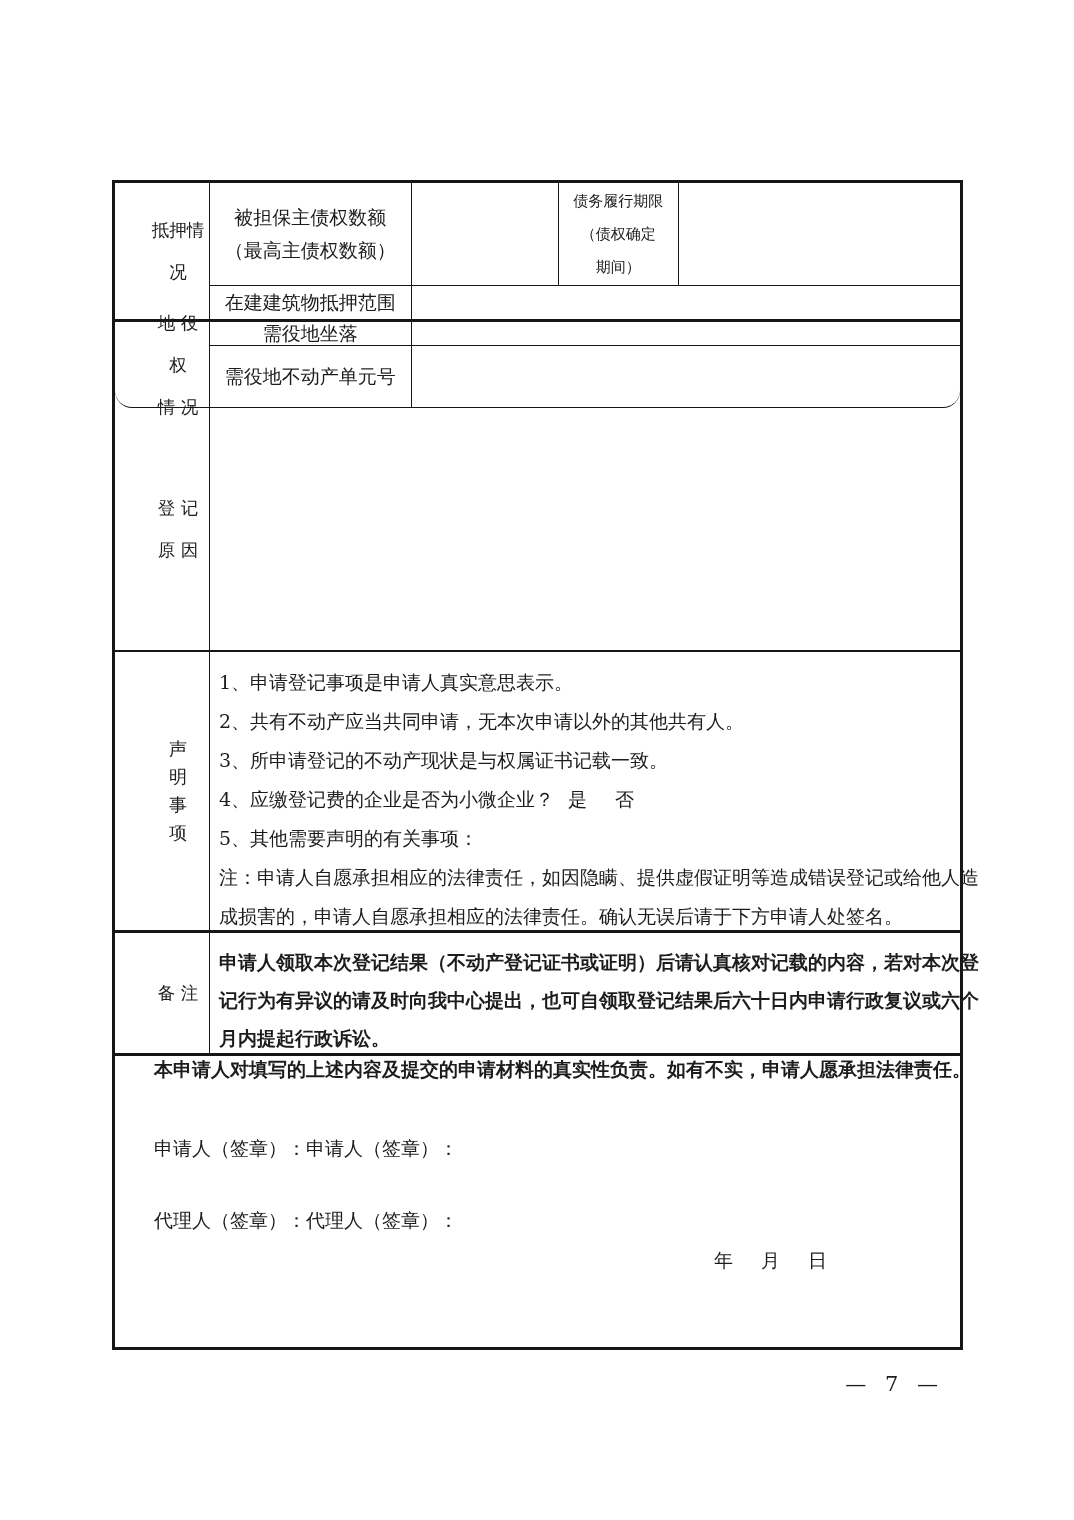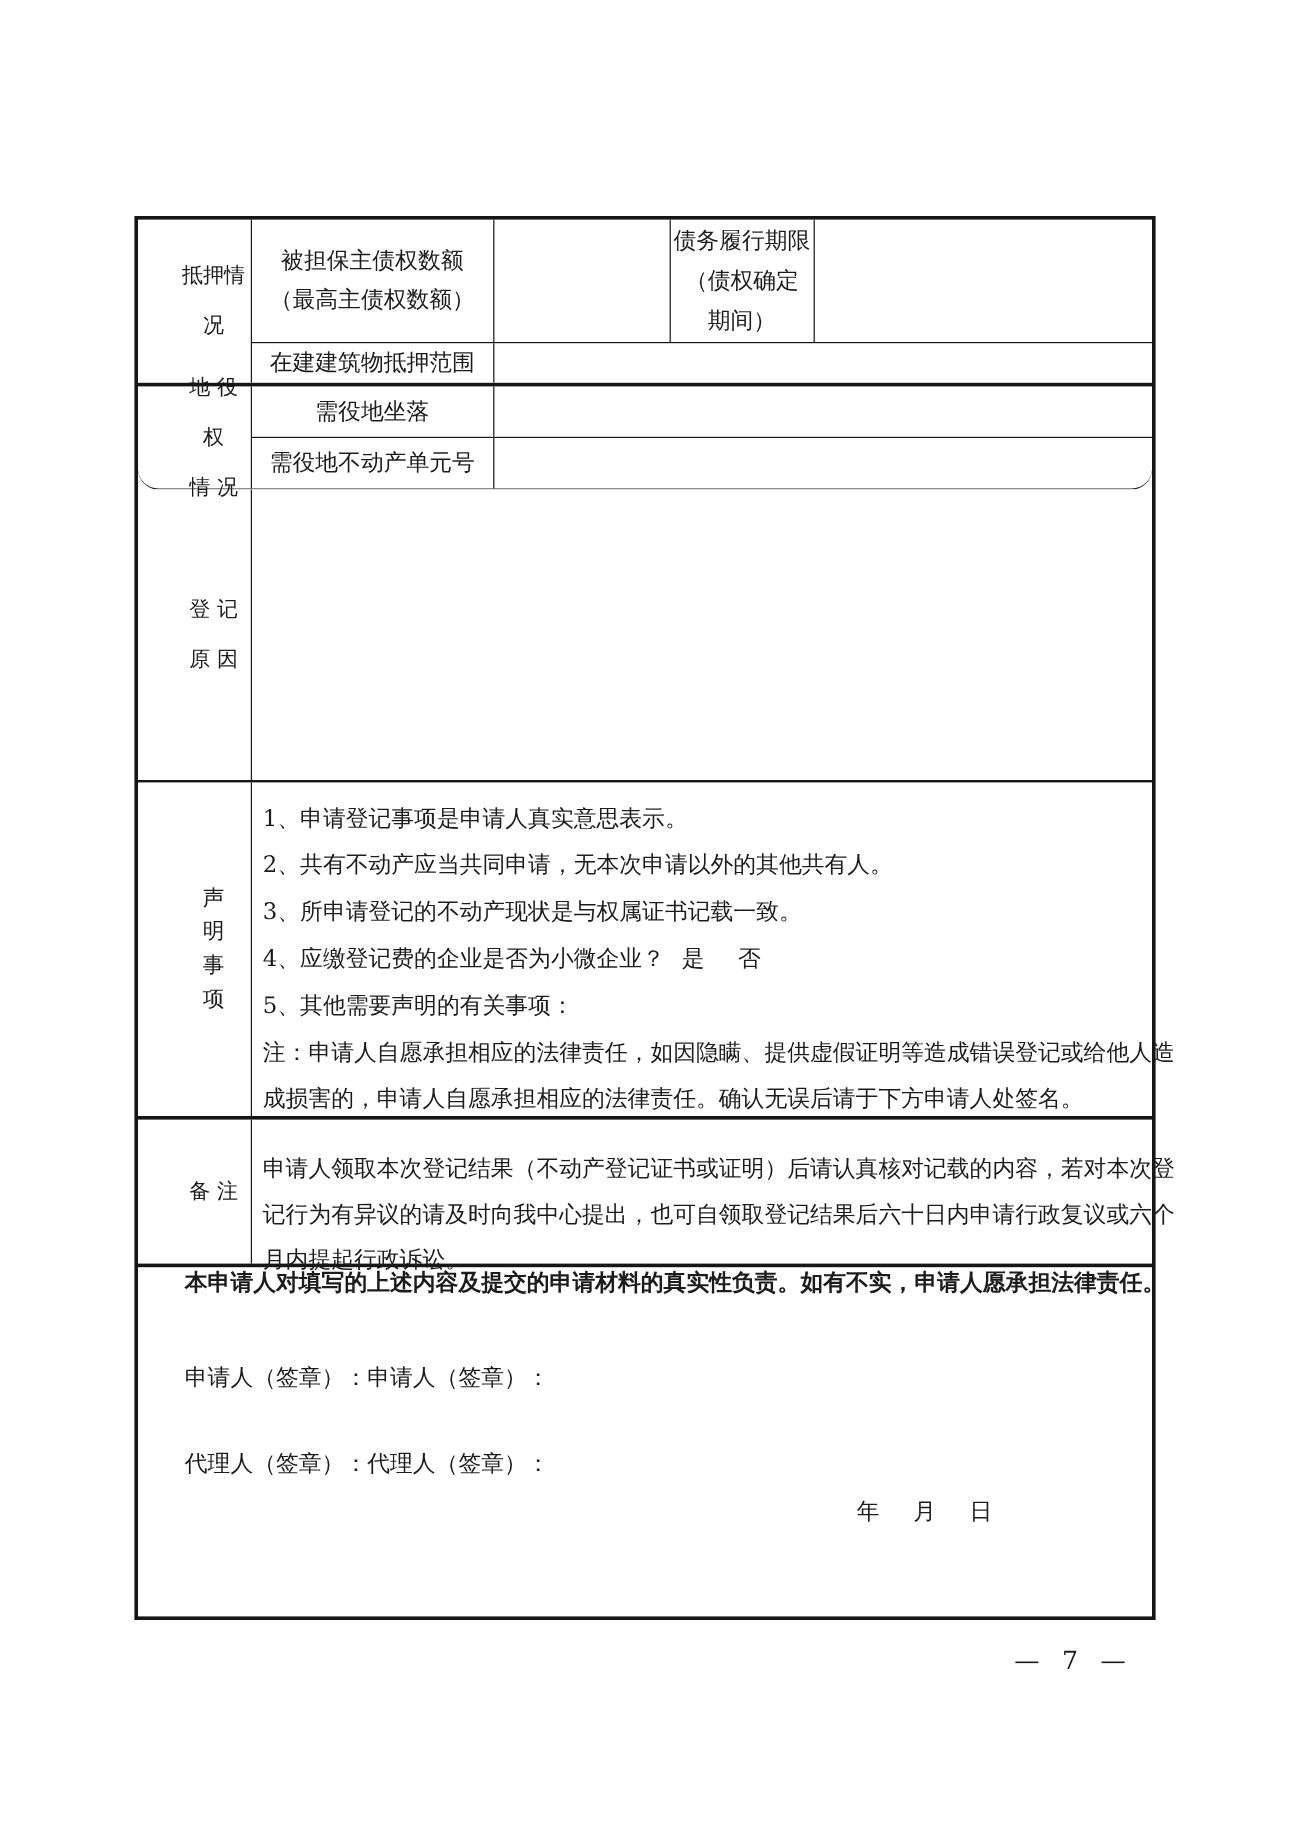--- a/index.html
+++ b/index.html
@@ -32,37 +32,37 @@
     font-size:17.5px; line-height:42px; text-align:center;
     flex-shrink:0;
     padding-left:32px;
   }
   .label-col.tight { line-height:28px; font-size:18px; }
   .sec-body { flex:1; display:flex; flex-direction:column; min-width:0; }
 
   .row { display:flex; width:100%; }
   .row-a1 { height:105px; border-bottom:1.5px solid #161616; }
   .row-a2 { flex:1; }
-  .row-b1 { height:43px; border-bottom:1.5px solid #161616; }
+  .row-b1 { height:24px; border-bottom:1.5px solid #161616; }
   .row-b2 { flex:1; }
 
   .cell { display:flex; flex-direction:column; align-items:center; justify-content:center;
           font-size:19px; text-align:center; min-width:0; }
   .c-sublabel { width:201.5px; border-right:1.5px solid #161616; line-height:33px; flex-shrink:0; }
   .c-val-sm   { width:147.5px; border-right:1.5px solid #161616; flex-shrink:0; }
-  .c-debt     { width:119.5px; border-right:1.5px solid #161616; line-height:33px; font-size:19px; flex-shrink:0; }
+  .c-debt     { width:119.5px; border-right:1.5px solid #161616; line-height:33px; font-size:15px; flex-shrink:0; }
   .c-val-flex { flex:1; }
 
   .content-cell {
     flex:1; min-width:0;
     padding:11px 0 0 9px;
     font-size:19px; line-height:39px;
     white-space:nowrap;
   }
-  .content-cell.remarks-cell { padding-top:22px; line-height:38px; }
+  .content-cell.remarks-cell { padding-top:10px; line-height:38px;font-weight:bold; }
   .opt-yes { margin-left:14px; }
   .opt-no  { margin-left:28px; }
 
   .sec-signature .sig-inner { padding-left:39px; padding-right:0; font-size:19px; }
   .sig-statement { line-height:26px; white-space:nowrap;font-weight:bold; }
   .sig-applicant { margin-top:53px; line-height:26px; }
   .sig-agent     { margin-top:46px; line-height:26px; }
   .sig-date      { margin-top:14px; line-height:26px; text-align:right; padding-right:132px; letter-spacing:1px; }
 
   .page-number {

